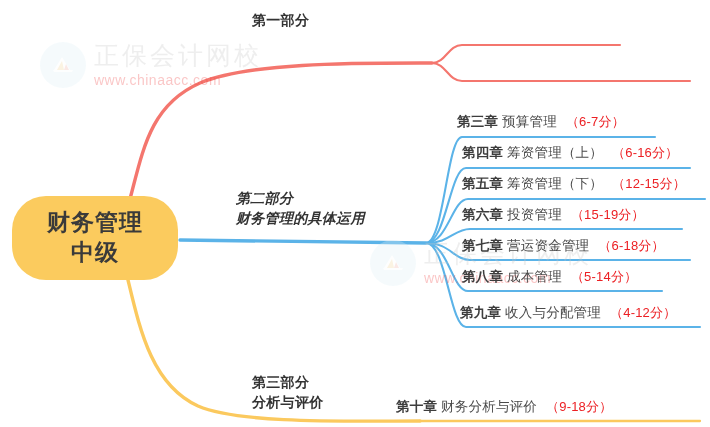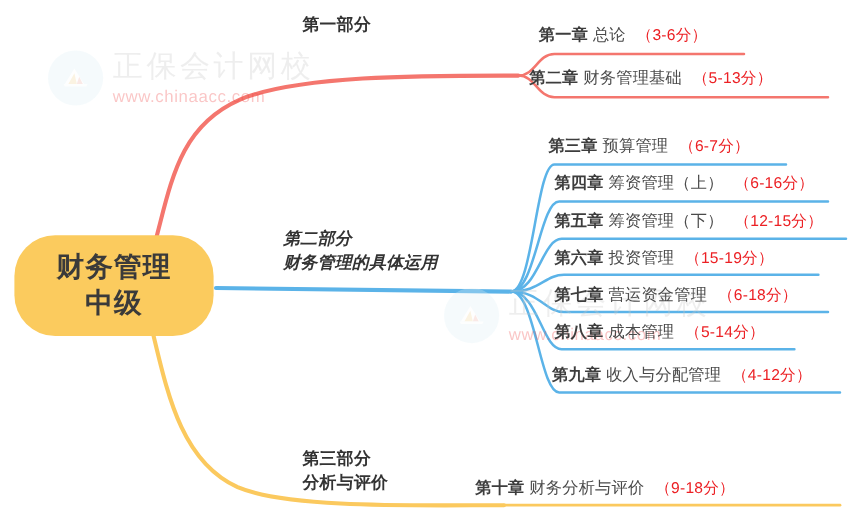--- a/index.html
+++ b/index.html
@@ -193,31 +193,21 @@
   <div class="part-label" style="left:236px; top:188px;font-style:italic;">
     <div class="pl">第二部分</div>
     <div class="pl">财务管理的具体运用</div>
   </div>
 
   <div class="part-label" style="left:252px; top:372px;">
     <div class="pl">第三部分</div>
     <div class="pl">分析与评价</div>
   </div>
 
-  <div class="chapter" style="left:449px; top:20px;">
-    <span class="ch-num">第一章</span>
-    <span class="ch-title">总论</span>
-    <span class="ch-score">（3-6分）</span>
-  </div>
-
-  <div class="chapter" style="left:441px; top:56px;">
-    <span class="ch-num">第二章</span>
-    <span class="ch-title">财务管理基础</span>
-    <span class="ch-score">（5-13分）</span>
-  </div>
+
 
   <div class="chapter" style="left:457px; top:113px;">
     <span class="ch-num">第三章</span>
     <span class="ch-title">预算管理</span>
     <span class="ch-score">（6-7分）</span>
   </div>
 
   <div class="chapter" style="left:462px; top:144px;">
     <span class="ch-num">第四章</span>
     <span class="ch-title">筹资管理（上）</span>

